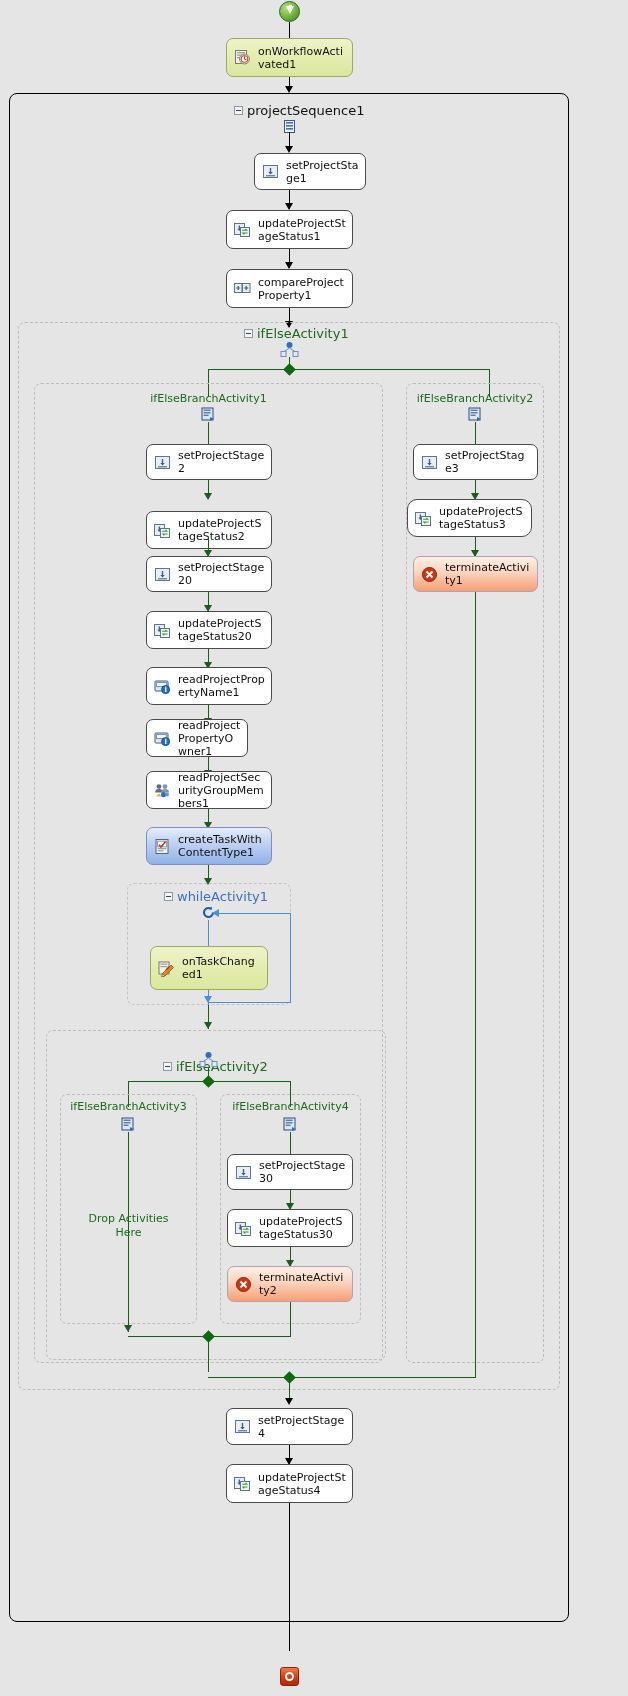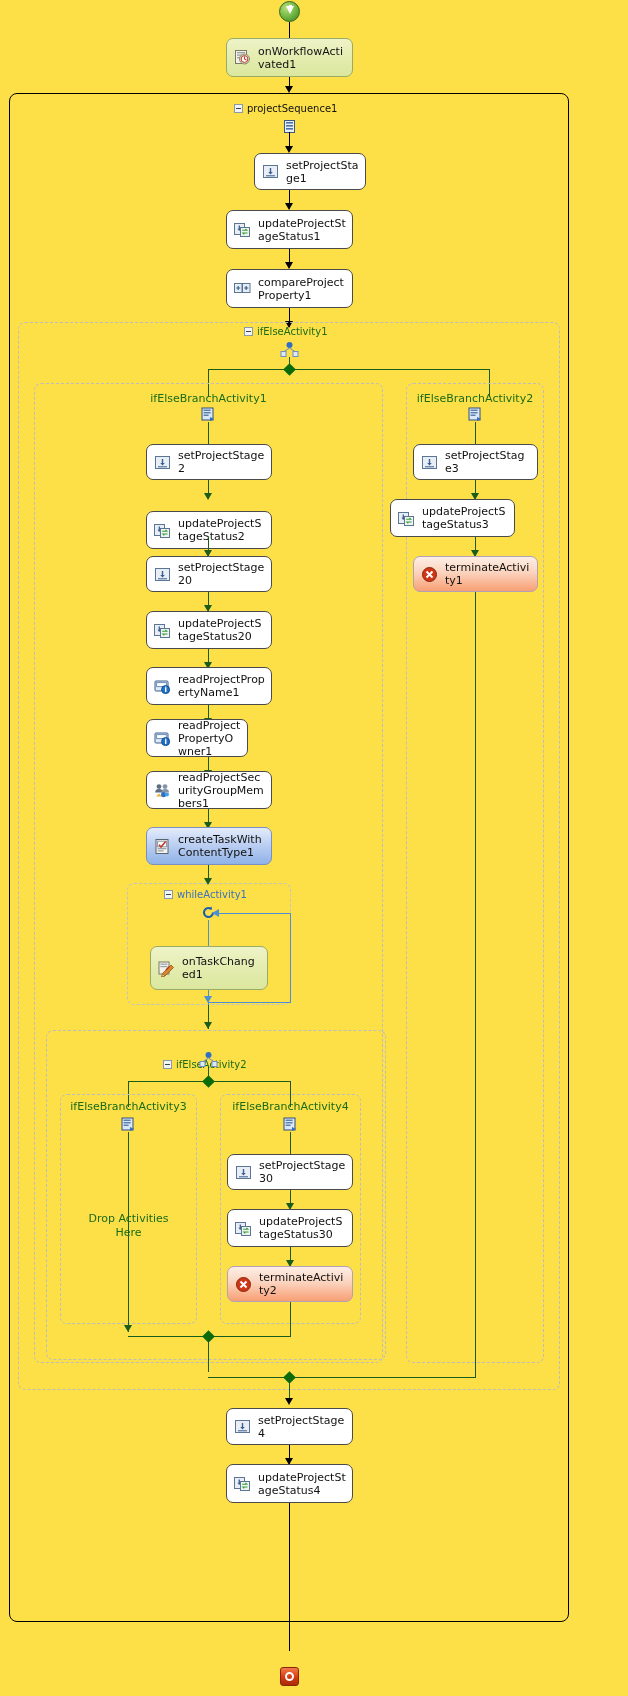--- a/index.html
+++ b/index.html
@@ -4,21 +4,21 @@
 <style>
   html,body{margin:0;padding:0;background:#ffffff;}
   body{
     font-family:"DejaVu Sans","Liberation Sans",sans-serif;
     -webkit-font-smoothing:none;
   }
   #canvas{
     position:relative;
     width:628px;
     height:1696px;
-    background:#fde047;
+    background:#e5e5e5;
     overflow:hidden;
   }
 
   
   .ln{position:absolute;background:#000000;}
   .ln.v{width:1px;}
   .gln{position:absolute;background:#1a5c1a;}
   .gln.v{width:1px;}
   .gln.h{height:1px;}
   .bln{position:absolute;background:#4b8fd4;}
@@ -82,21 +82,21 @@
     border:1px solid #000000;border-radius:8px;background:transparent;
   }
   .dashbox{
     position:absolute;box-sizing:border-box;
     border:1px dashed #bdbdbd;border-radius:7px;background:transparent;
   }
   .dashbox.blue{border-color:#c3c3c3;}
 
   
   .ctitle{
-    position:absolute;font-size:10px;color:#111111;white-space:nowrap;
+    position:absolute;font-size:13px;color:#111111;white-space:nowrap;
     display:flex;align-items:center;gap:4px;
   }
   .ctitle.green{color:#1a6b1a;}
   .ctitle.blue{color:#3c6fbe;}
   .expander{
     width:9px;height:9px;box-sizing:border-box;border:1px solid #8b9aa8;
     background:#f2f4f6;display:inline-block;position:relative;flex:0 0 9px;
   }
   .expander:before{
     content:"";position:absolute;left:1px;right:1px;top:3px;height:1px;
@@ -537,21 +537,21 @@
         <path d="M8.5 5 L8.5 10" stroke="#3a5f8f" stroke-width="1.4"></path>
         <path d="M6.2 9 L8.5 11.6 L10.8 9 Z" fill="#3a5f8f"></path>
         <rect x="4" y="12.3" width="9" height="1" fill="#3a5f8f"></rect>
       </svg>
     </span>
     <span class="lbl">setProjectStage3</span>
   </div>
   <div class="gln v" style="left:475px;top:480px;height:19px;"></div>
   <div class="garrow" style="left:471px;top:493px;"></div>
 
-  <div class="act" style="left:390px;top:499px;width:125px;height:38px;">
+  <div class="act" style="left:407px;top:499px;width:125px;height:38px;border-radius:10px;">
     <span class="ico">
       <svg width="17" height="17" viewBox="0 0 17 17">
         <rect x="0.5" y="2.5" width="10" height="11" fill="#e9eef6" stroke="#5a7596"></rect>
         <path d="M5.3 4.5 L5.3 8.6" stroke="#3a5f8f" stroke-width="1.3"></path>
         <path d="M3.4 7.8 L5.3 10 L7.2 7.8 Z" fill="#3a5f8f"></path>
         <rect x="6.5" y="6.5" width="9" height="9" fill="#f0f4ea" stroke="#5a7596"></rect>
         <path d="M8.2 9.3 h4.6 l-1.3 -1.4" stroke="#2f9e3f" stroke-width="1.1" fill="none"></path>
         <path d="M13.5 12 h-4.6 l1.3 1.4" stroke="#2f9e3f" stroke-width="1.1" fill="none"></path>
       </svg>
     </span>

